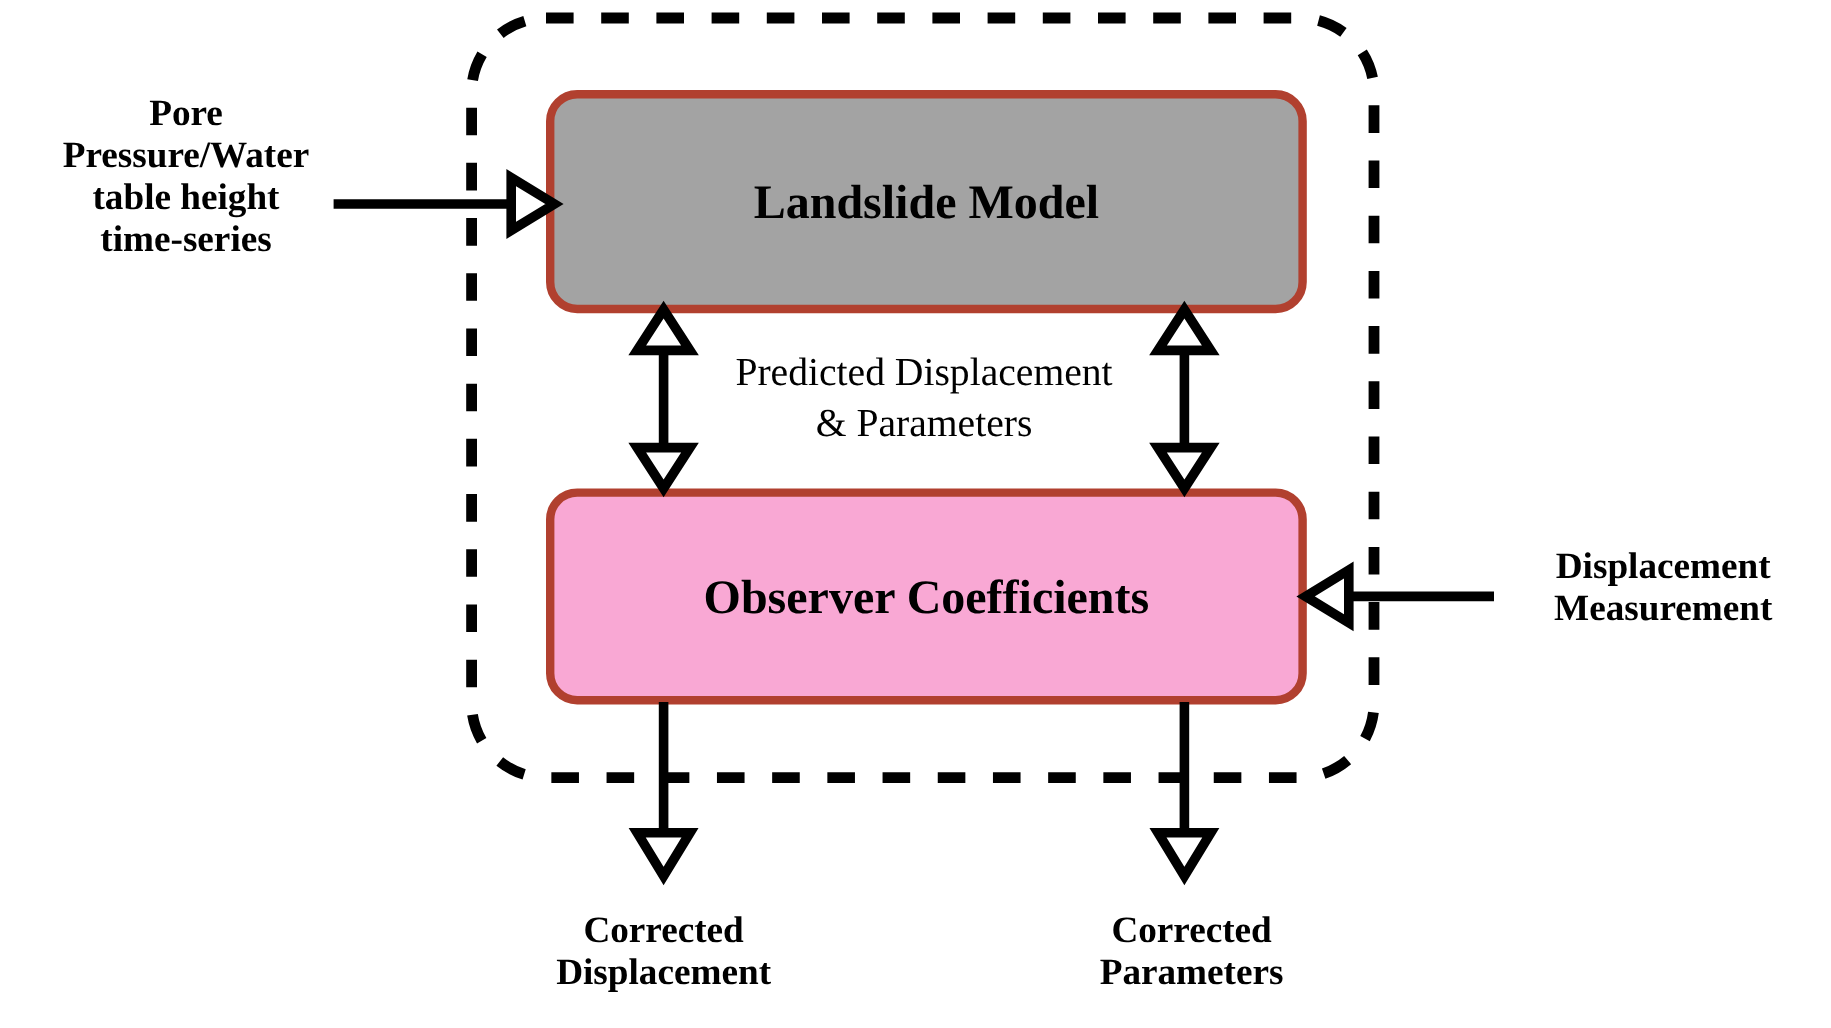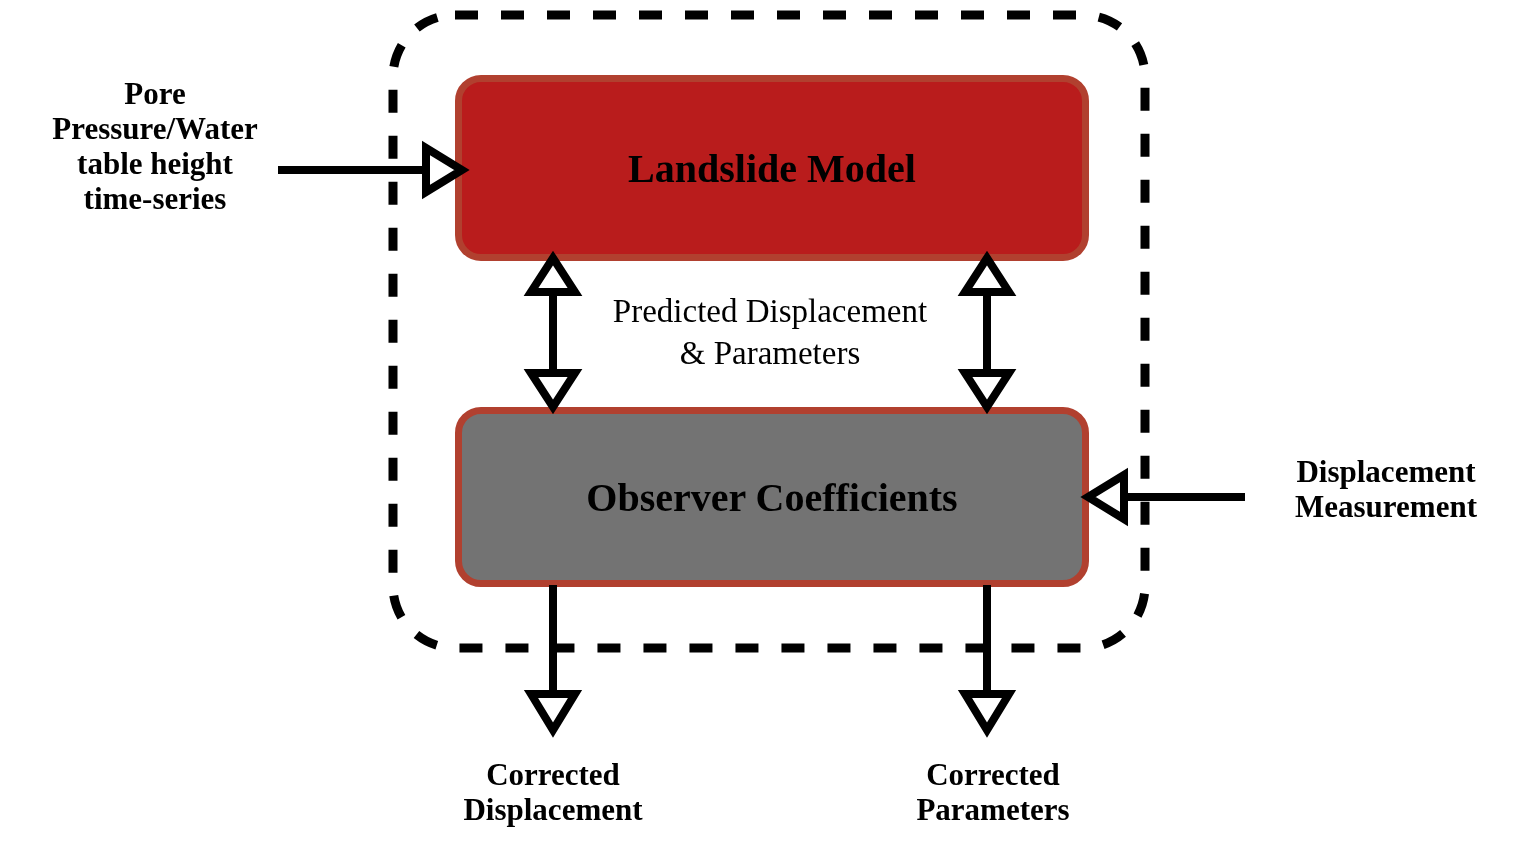--- a/index.html
+++ b/index.html
@@ -125,25 +125,25 @@
 </style>
 </head>
 <body>
 
 <div id="canvas">
 
   <svg class="layer" viewBox="0 0 1526 857">
     <rect x="393" y="15" width="752" height="633" rx="62" ry="62" fill="none" stroke="#000000" stroke-width="9" stroke-dasharray="23 23" stroke-linecap="butt"></rect>
   </svg>
 
-  <div class="node-box" id="landslide-box" style="border-color:#b1402f; background:#b91c1c;">
+  <div class="node-box" id="landslide-box" style="border-color:#b1402f; background:#a3a3a3;">
     <div class="box-title bold-serif">Landslide Model</div>
   </div>
 
-  <div class="node-box" id="observer-box" style="border-color:#b1402f; background:#737373;">
+  <div class="node-box" id="observer-box" style="border-color:#b1402f; background:#f9a8d4;">
     <div class="box-title bold-serif">Observer Coefficients</div>
   </div>
 
   <svg class="layer" viewBox="0 0 1526 857">
 
     <g>
       <line x1="278" y1="170" x2="432" y2="170" stroke="#000" stroke-width="8"></line>
       <polygon points="426,148 462,170 426,192" fill="#ffffff" stroke="#000000" stroke-width="8" stroke-linejoin="miter"></polygon>
     </g>
 

